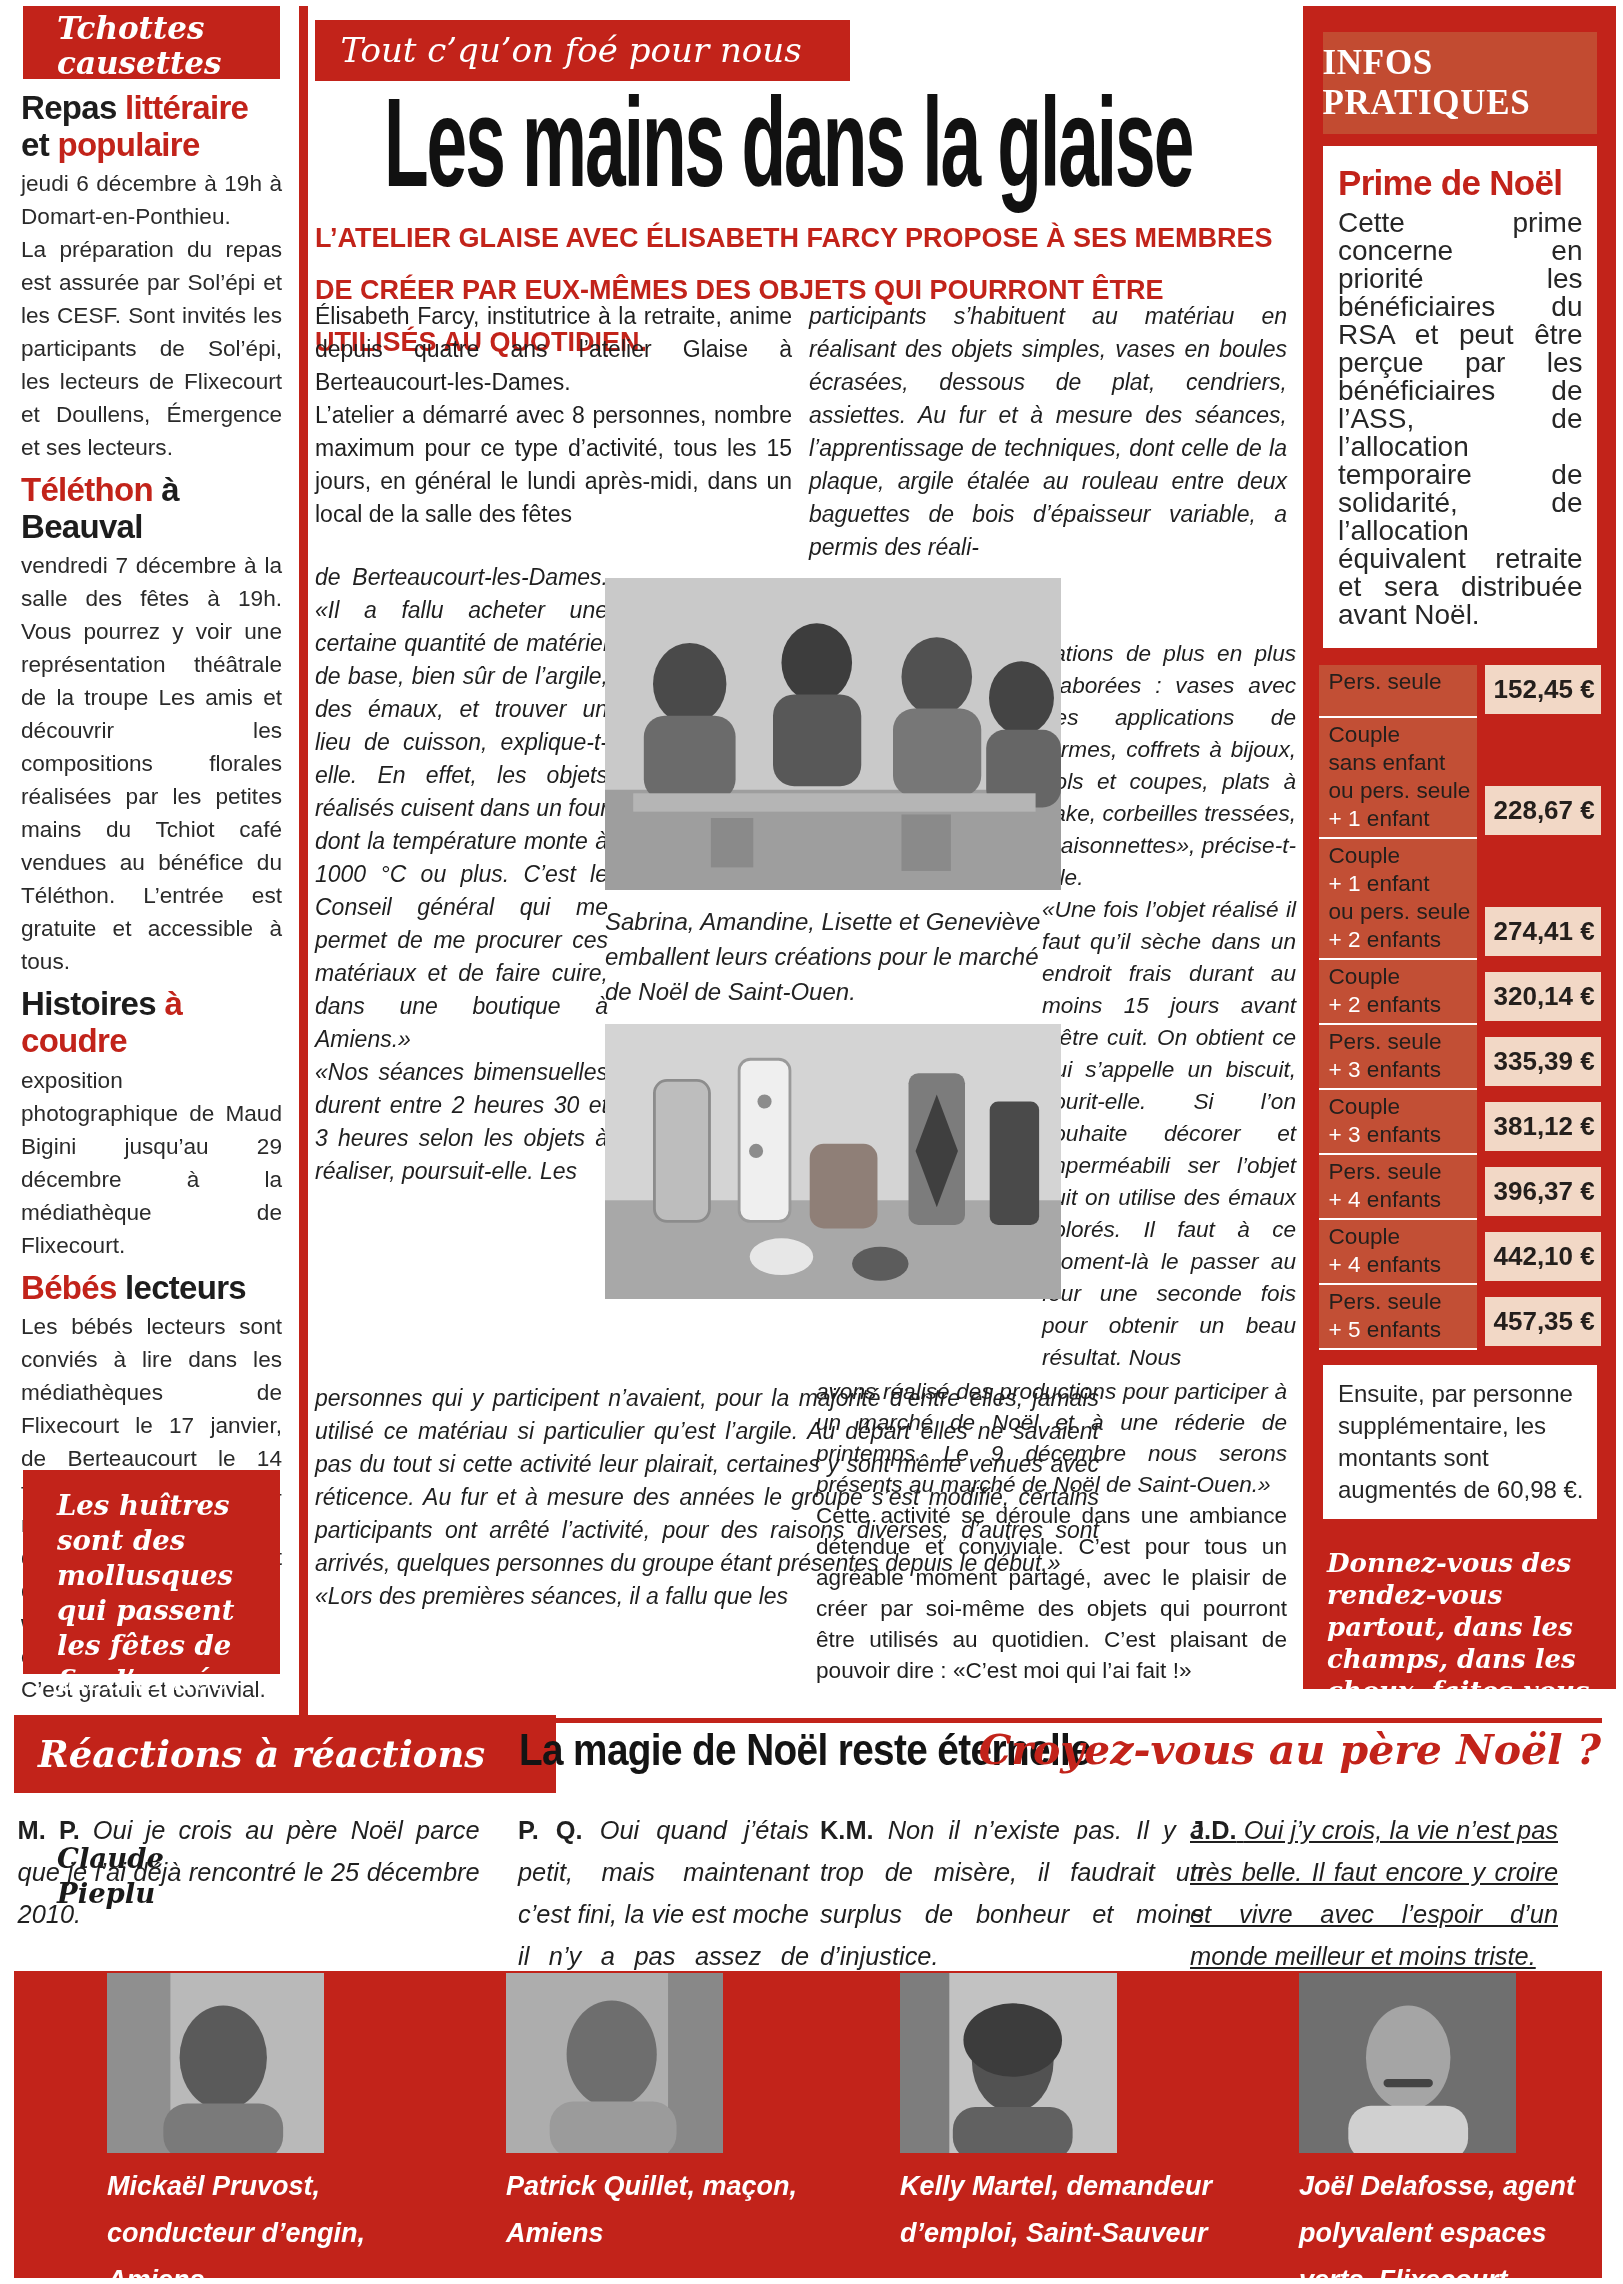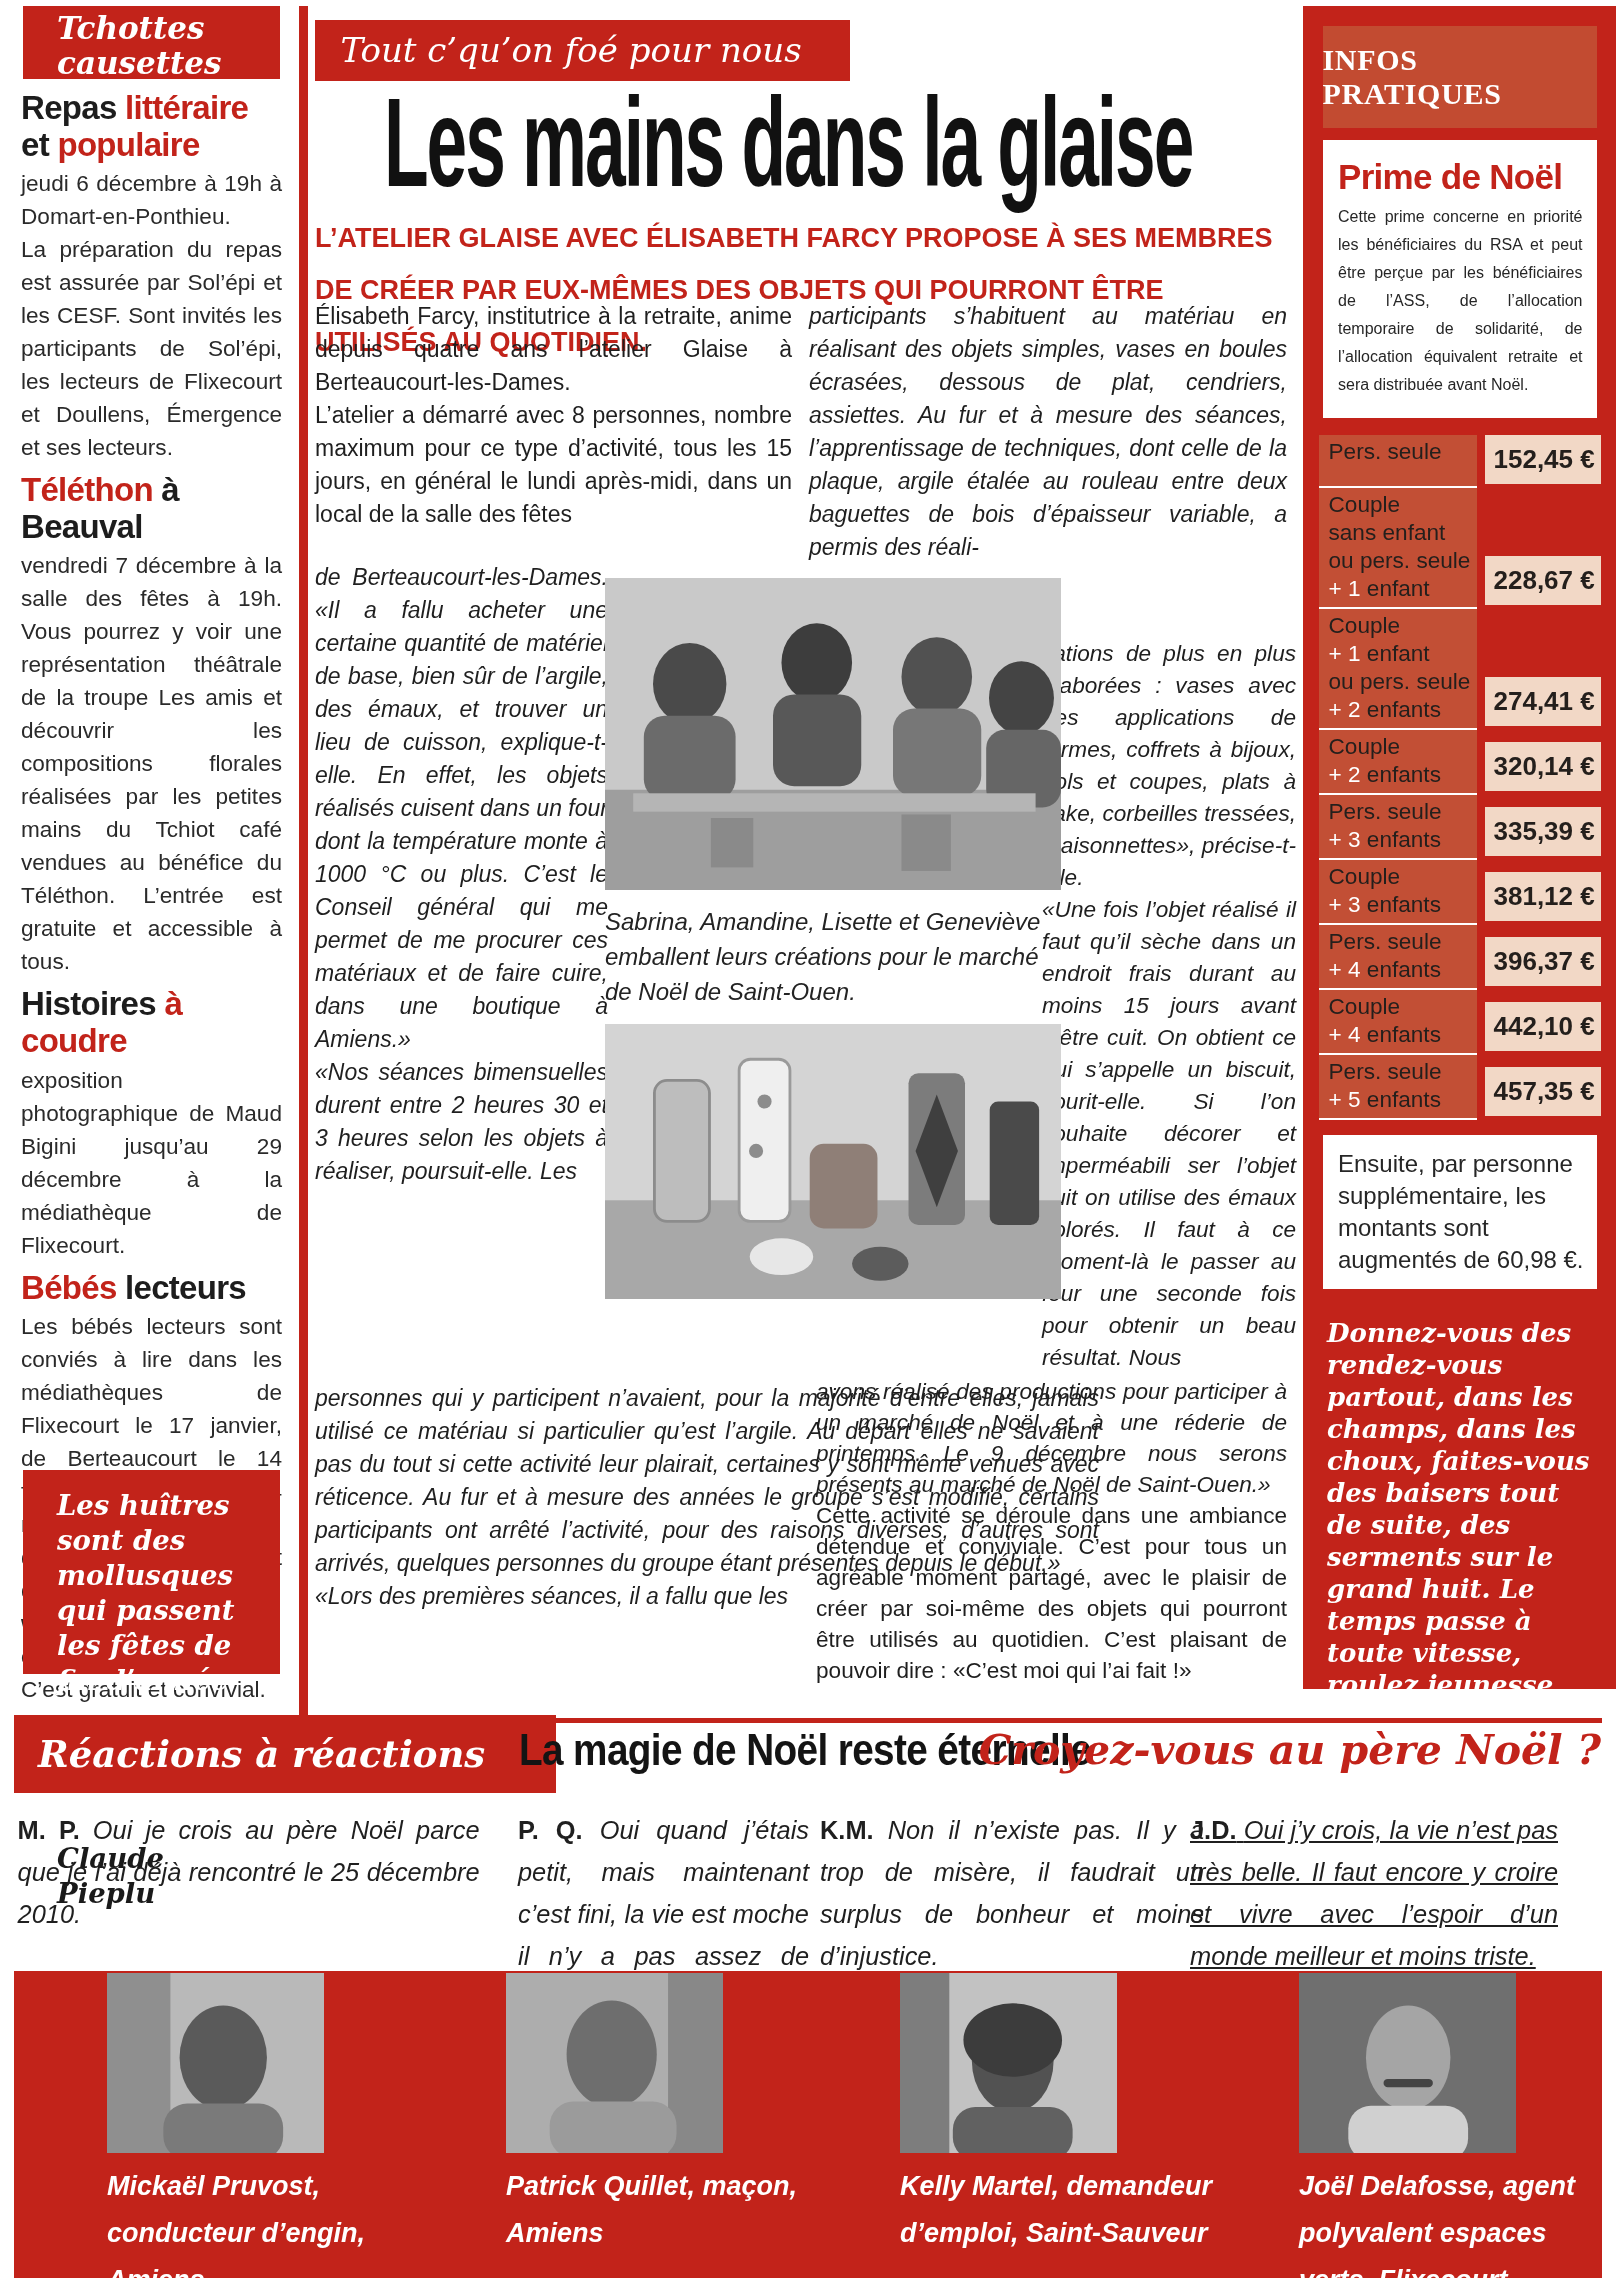--- a/index.html
+++ b/index.html
@@ -41,27 +41,27 @@
   .c3nar{left:1042px;top:638px;width:254px;font-size:22.6px;line-height:32px;}
   .c1bot{left:315px;top:1382px;width:784px;}
   .c3bot{left:816px;top:1376px;width:471px;font-size:22.6px;line-height:31px;}
   .photocap{left:605px;top:904px;width:456px;font-style:italic;font-size:24px;line-height:35px;}
   .photo1{left:605px;top:578px;width:456px;height:312px;}
   .photo2{left:605px;top:1024px;width:456px;height:275px;}
   .photo1 svg,.photo2 svg{display:block;width:100%;height:100%;}
 
   
   .sidebar{left:1303px;top:5.6px;width:313px;height:1683px;background:#c2231a;overflow:hidden;}
-  .sb-head{margin:20px auto 0;width:274px;height:102px;background:#c24b31;display:flex;
+  .sb-head{margin:26px auto 0;width:274px;height:102px;background:#c24b31;display:flex;
            align-items:center;justify-content:center;color:#fff;
-           font-family:"Liberation Serif",serif;font-weight:bold;font-size:30px;letter-spacing:0.7px;}
+           font-family:"Liberation Serif",serif;font-weight:bold;font-size:35px;letter-spacing:0.7px;}
   .sb-panel{margin:12.7px auto 0;width:274px;background:#fff;box-sizing:border-box;}
   .sb-p1{padding:17px 14px 18.3px 15.5px;}
   .sb-title{color:#c2231a;font-weight:bold;font-size:35px;line-height:39px;letter-spacing:-0.7px;margin-bottom:7px;}
-  .sb-body{font-size:16px;line-height:28px;text-align:justify;color:#262626;}
+  .sb-body{font-size:28px;line-height:28px;text-align:justify;color:#262626;}
   .sb-table{margin:17px 15.5px 0 15.5px;}
   .trow{display:flex;align-items:stretch;}
   .tlabel{width:158px;background:#c24f35;border-bottom:2.8px solid #fff;box-sizing:border-box;
           padding:3.5px 0 3.5px 10px;font-size:22.6px;line-height:28px;color:#241f1c;}
   .tlabel .plus{color:#fff;}
   .tval{flex:1;display:flex;align-items:flex-end;padding-left:8.5px;}
   .tvalbox{background:#f2d8c6;height:49px;width:100%;display:flex;align-items:center;
            padding-left:8.5px;box-sizing:border-box;font-size:26px;font-weight:600;color:#241f1c;margin-bottom:4.2px;}
   .sb-p2{margin-top:15.5px;padding:12.7px 12.7px 12.7px 15.5px;font-size:24px;line-height:32px;color:#262626;}
   .sb-quote{margin-top:11.3px;padding:17px 17px 10px 24px;color:#fff;

